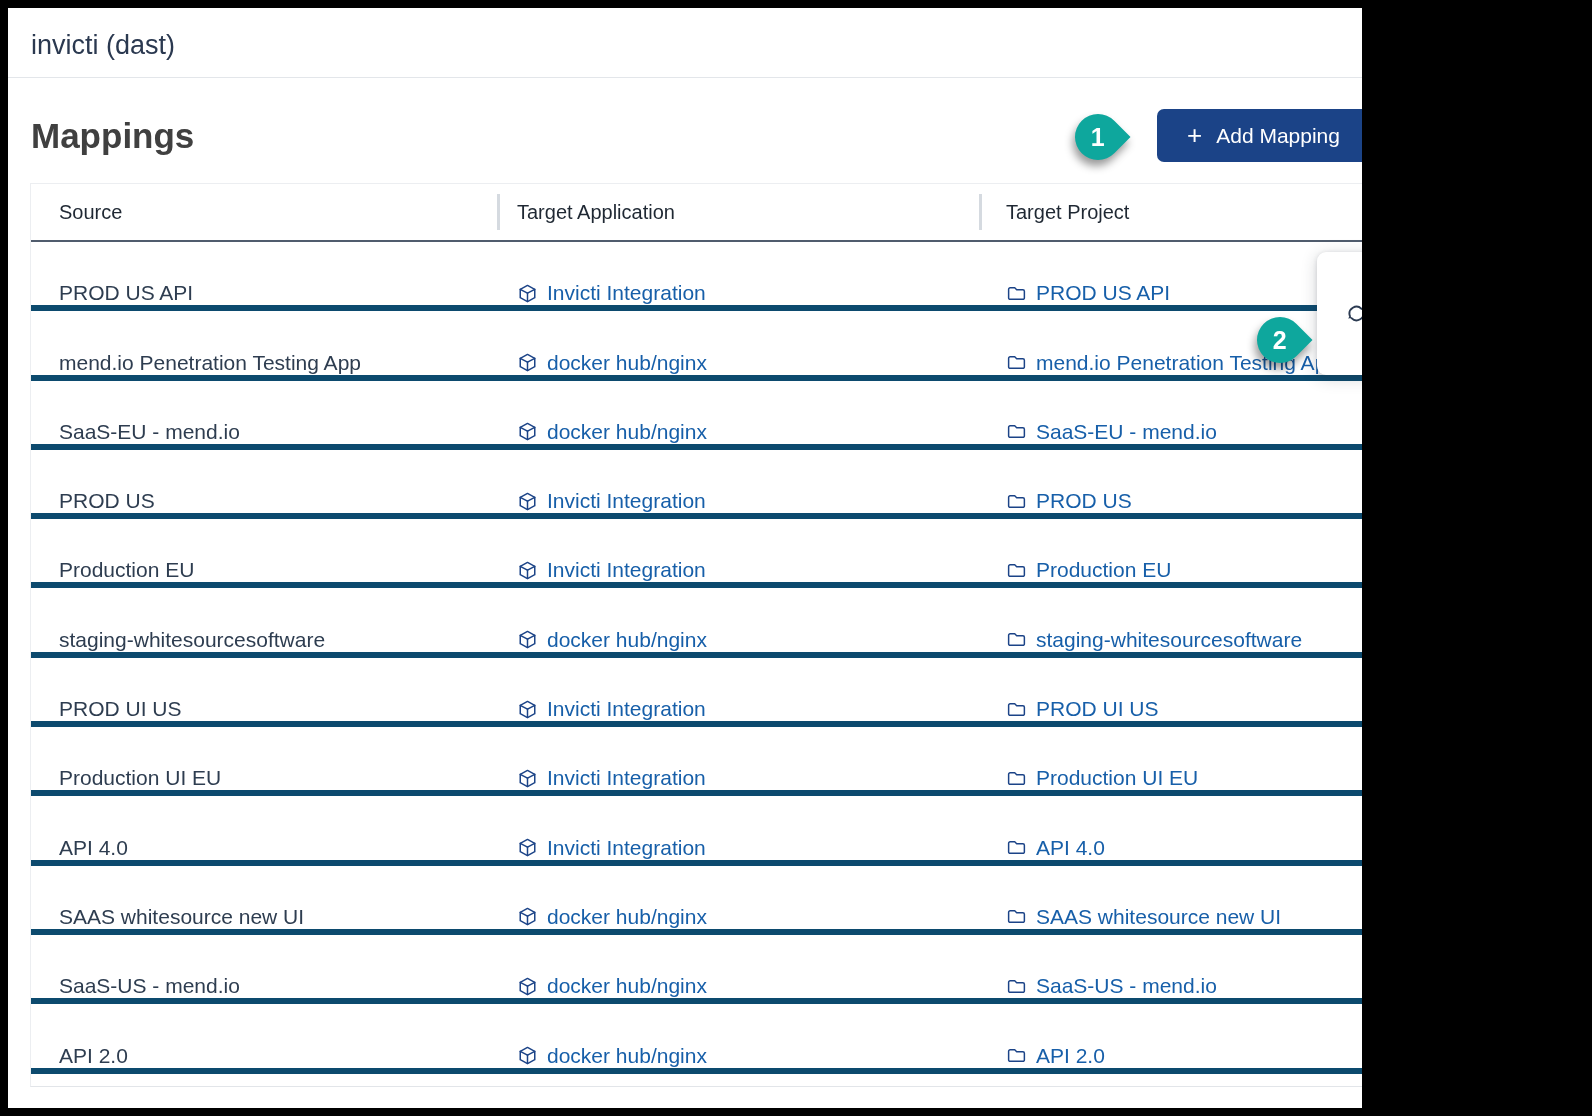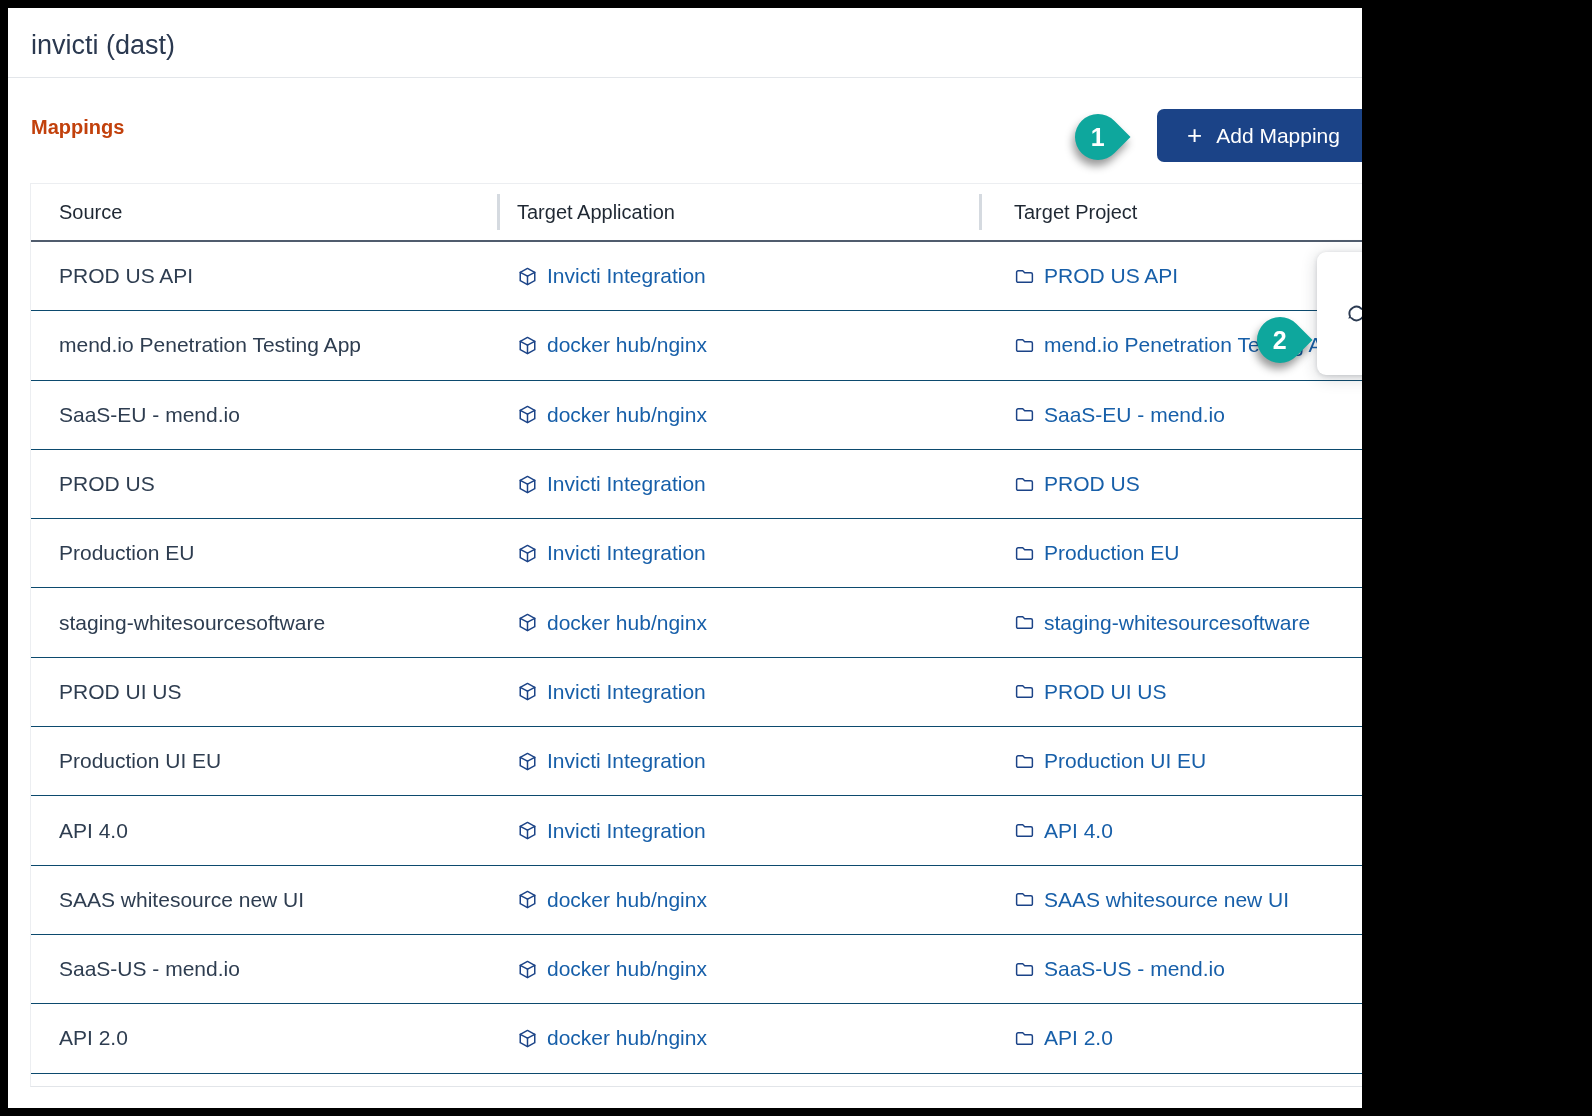--- a/index.html
+++ b/index.html
@@ -7,42 +7,42 @@
   body { background:#000; font-family:"Liberation Sans","DejaVu Sans",sans-serif; position:relative; }
   .page { position:absolute; left:8px; top:8px; width:1354px; height:1100px; background:#fff; overflow:hidden; }
 
   
   .modal-title { position:absolute; left:23px; top:22px; font-size:27px; color:#2b3950; }
   .close-btn { position:absolute; left:1514px; top:16px; width:36px; height:36px; font-size:27px; color:#2c3b52;
                display:flex; align-items:center; justify-content:center; cursor:pointer; background:none; border:none; }
   .title-divider { position:absolute; left:0; top:69px; width:1576px; height:1px; background:#e3e6ea; }
 
   
-  .heading { position:absolute; left:23px; top:108px; font-size:20px; font-weight:700; color:#c2410c; }
+  .heading { position:absolute; left:23px; top:108px; font-size:35px; font-weight:700; color:#404040; }
   .btn-primary { position:absolute; left:1149px; top:101px; width:213px; height:53px; background:#1b4387; border:none;
                  border-radius:7px; color:#fff; font-size:21px; display:flex; align-items:center; justify-content:center;
                  gap:14px; cursor:pointer; font-family:inherit; }
   .btn-primary .plus { font-size:26px; font-weight:400; line-height:1; margin-top:-2px; }
   .btn-outline { position:absolute; left:1387px; top:101px; width:152px; height:53px; background:#fff;
                  border:1px solid #1b4387; border-radius:7px; color:#1b4387; font-size:21px; display:flex;
                  align-items:center; justify-content:center; gap:12px; cursor:pointer; font-family:inherit; }
 
   
   .table { position:absolute; left:22px; top:175px; width:1500px; height:904px;
            border:1px solid #eceef1; border-bottom:1px solid #e2e5e9; background:#fff; }
   .thead { display:flex; height:58px; align-items:center; border-bottom:2px solid #505c6d; position:relative; }
   .th { font-size:20px; font-weight:400; color:#1f2833; }
   .th-divider { position:absolute; top:10px; width:3px; height:36px; background:#d5dae0; }
   .col1 { width:467px; padding-left:28px; }
   .col2 { width:482px; padding-left:19px; }
-  .col3 { width:486px; padding-left:34px; }
+  .col3 { width:486px; padding-left:26px; }
   .col4 { width:63px; display:flex; align-items:center; justify-content:center; }
 
   .tbody { display:flex; flex-direction:column; }
-  .trow { display:flex; height:69.3px; align-items:center; border-bottom:1px solid #0c4a6e; }
+  .trow { display:flex; height:69.3px; align-items:flex-end; border-bottom:6px solid #0c4a6e; }
   .trow .col4 { height:100%; border-left:1px solid #e7e9ed; }
   .cell-text { font-size:21px; color:#2e3d50; }
   .link { display:flex; align-items:center; gap:9px; color:#175fa9; font-size:21px; cursor:pointer; }
   .link svg { flex:none; }
 
   .kebab { width:34px; height:46px; display:flex; flex-direction:column; align-items:center; justify-content:center;
            gap:6px; cursor:pointer; background:none; border:none; }
   .kebab i { width:4px; height:4px; border-radius:50%; background:#2f3c50; }
 
   

